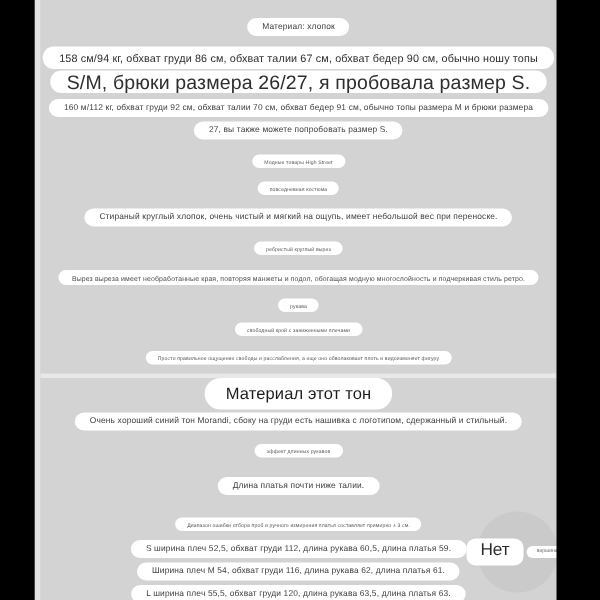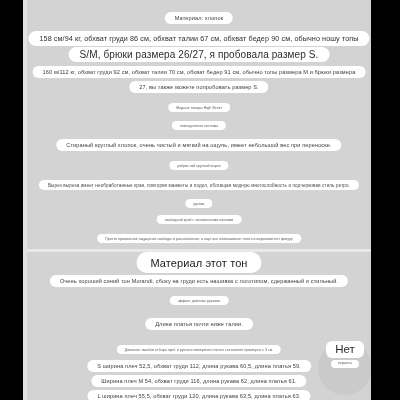--- a/index.html
+++ b/index.html
@@ -100,21 +100,21 @@
     height: 10px;
     color: #4a4a4a;
   }
   .t-md {
     font-size: 5.6px;
     padding: 2px 10px;
     height: 12px;
     color: #3d3d3d;
   }
   .t-lg {
-    font-size: 10px;
+    font-size: 13px;
     padding: 3px 11px;
     height: 15px;
     color: #2e2e2e;
   }
   .t-hero {
     font-size: 11px;
     padding: 4px 14px;
     height: 21px;
     color: #1c1c1c;
   }
@@ -126,22 +126,23 @@
   
   #badge {
     position: absolute;
     right: 3px;
     bottom: 5px;
     width: 54px;
     height: 54px;
     border-radius: 50%;
     background: #cacaca;
     display: flex;
-    flex-direction: column;
+    flex-direction: row;
     align-items: center;
+    justify-content: center;
     gap: 2px;
     z-index: 4;
   }
   #badge .badge-main {
     background: #ffffff;
     border-radius: 6px;
     font-size: 11.5px;
     color: #2b2b2b;
     padding: 2px 9px;
     line-height: 1.15;

